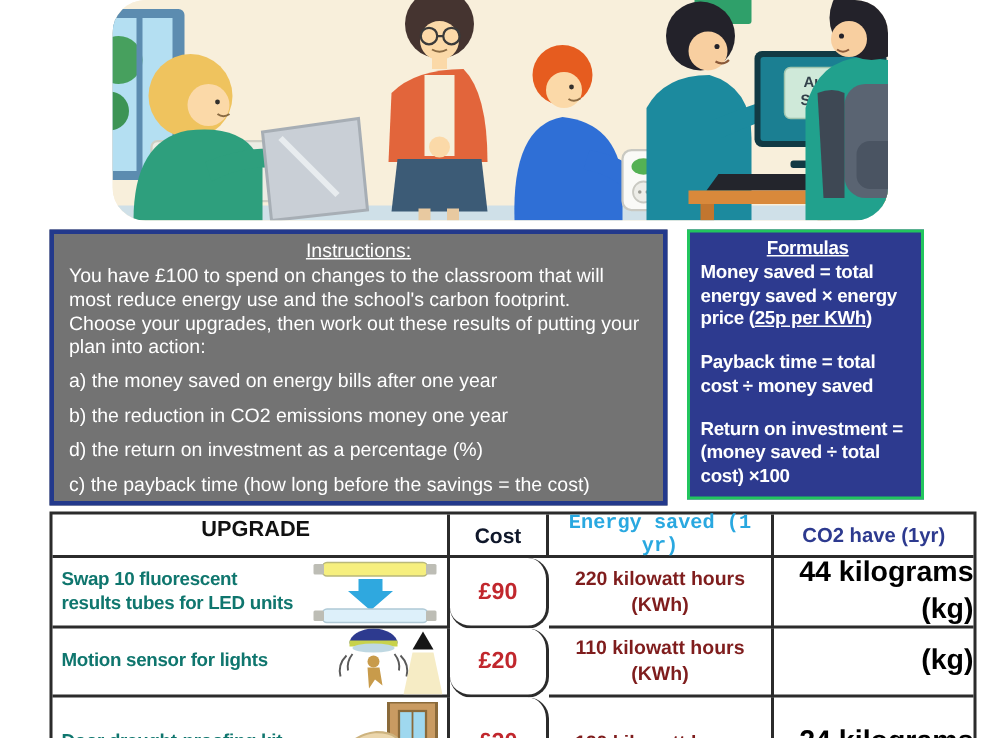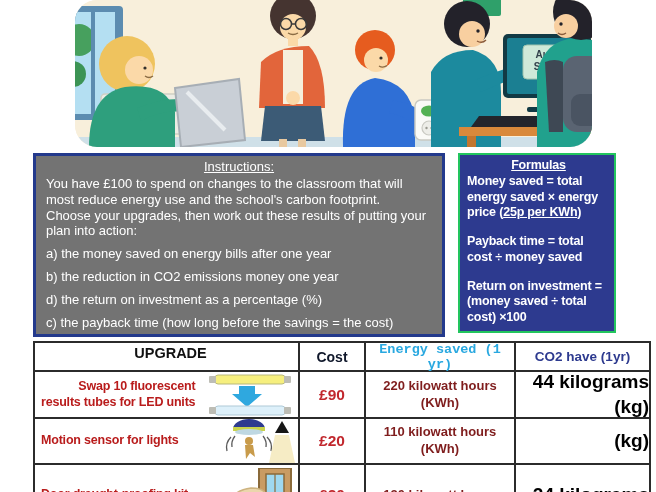--- a/index.html
+++ b/index.html
@@ -47,28 +47,28 @@
     box-sizing:border-box;border-right:2px solid #2B2B2B;border-bottom:2px solid #2B2B2B;
     display:flex;flex-direction:column;align-items:center;justify-content:center;
     text-align:center;font-weight:bold;padding:2px 0;
   }
   .cell.last{border-right:none;}
   .trow.header .cell{height:29px;}
   .trow.r1 .cell{height:47px;}
   .trow.r2 .cell{height:46px;}
   .trow.r3 .cell{height:60px;border-bottom:none;}
   .upgrade-cell{flex-direction:row;justify-content:flex-start;text-align:left;position:relative;padding:2px 6px;}
-  .name-lines{display:flex;flex-direction:column;line-height:1.25;font-size:12.5px;color:#b91c1c;z-index:1;align-items:flex-end;}
+  .name-lines{display:flex;flex-direction:column;line-height:1.25;font-size:12.5px;color:#0f766e;z-index:1;}
   .name-lines span{white-space:nowrap;letter-spacing:-0.2px;}
   .cell-icon{position:absolute;right:3px;top:50%;transform:translateY(-50%);}
   .hdr-upgrade{justify-content:flex-start;text-align:left;font-size:14.5px;color:#111;padding-left:8px;}
   .hdr-cost{color:#0f172a;font-size:14px;}
   .hdr-energy{color:#29A8E0;font-size:13.5px;font-family:Liberation Mono, monospace;}
   .hdr-co2{color:#2D3A8F;font-size:13.5px;}
-  .cost-val{color:#C1272D;font-size:15.5px;}
+  .cost-val{color:#C1272D;font-size:15.5px;border-radius:14px;}
   .energy-val{color:#7f1d1d;font-size:13px;line-height:1.3;}
   .co2-val{color:#000000;font-size:19px;line-height:1.3;align-items:flex-end;}
 </style>
 </head>
 <body>
 
 <div class="page">
 
   <div class="illustration">
     <svg viewBox="0 0 517 147" preserveAspectRatio="none">

